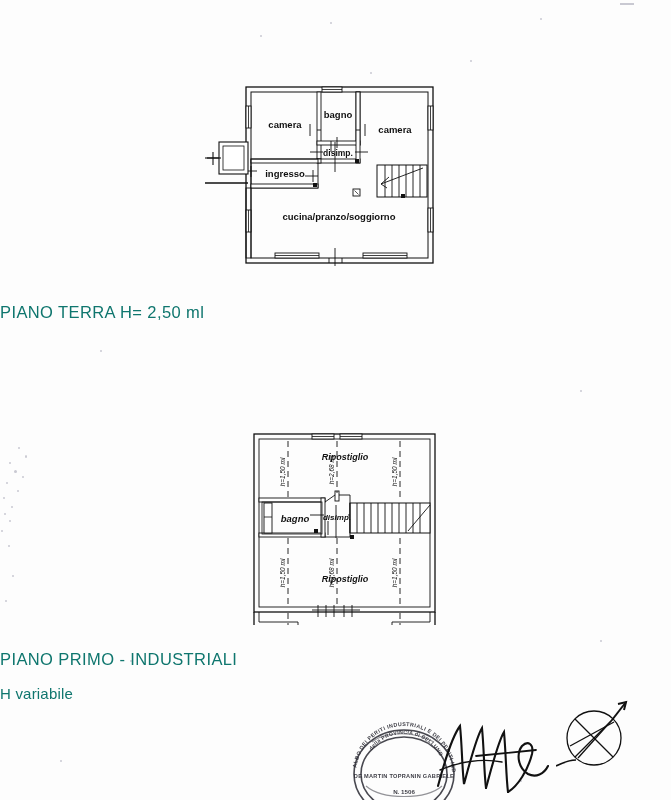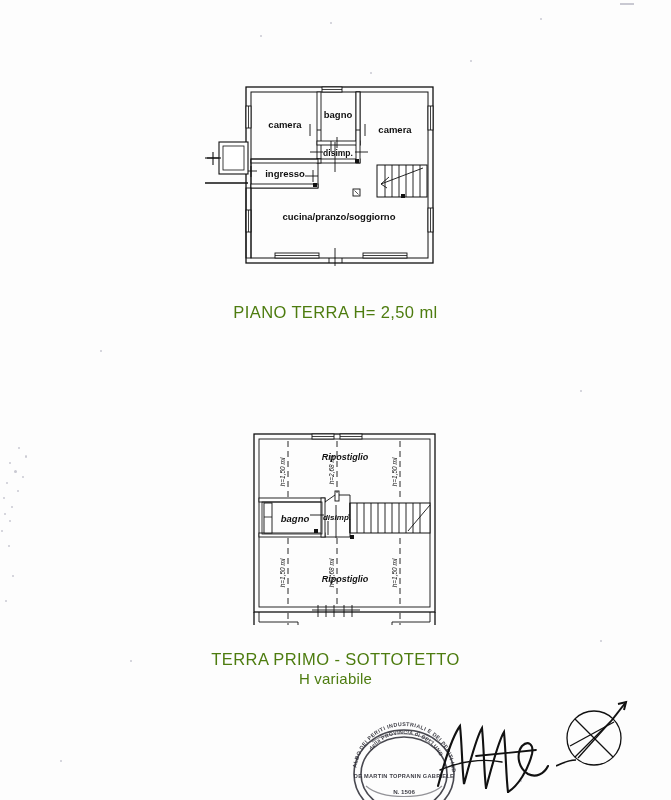--- a/index.html
+++ b/index.html
@@ -34,33 +34,32 @@
   
   .plan {
     position: absolute;
   }
   .plan svg { display: block; }
 
   
   .caption {
     position: absolute;
     width: 671px;
-    text-align: center;
     font-family: "Liberation Sans", sans-serif;
-    color: #4d7c0f;
+    color: #0f766e;
   }
   .caption .line1 {
     font-size: 16.5px;
     letter-spacing: 0.4px;
     white-space: nowrap;
   }
   .caption .line2 {
     font-size: 15px;
     letter-spacing: 0.2px;
-    margin-top: 1px;
+    margin-top: 16px;
     white-space: nowrap;
   }
 
   
   .stamp {
     position: absolute;
     left: 342px;
     top: 712px;
     width: 125px;
     height: 88px;
@@ -330,21 +329,21 @@
         <text transform="translate(94,45) rotate(-90)">h=2,68 ml</text>
         <text transform="translate(157,47) rotate(-90)">h=1,50 ml</text>
         <text transform="translate(45,148) rotate(-90)">h=1,50 ml</text>
         <text transform="translate(94,148) rotate(-90)">h=2,68 ml</text>
         <text transform="translate(157,148) rotate(-90)">h=1,50 ml</text>
       </g>
     </svg>
   </div>
 
   <div class="caption" style="top:650px;">
-    <div class="line1">TERRA PRIMO - SOTTOTETTO</div>
+    <div class="line1">PIANO PRIMO - INDUSTRIALI</div>
     <div class="line2">H variabile</div>
   </div>
 
   <div class="stamp">
     <svg width="125" height="88" viewBox="0 0 125 88" xmlns="http://www.w3.org/2000/svg">
       <defs>
         <path id="arcOuter" d="M 14 62 A 48 48 0 0 1 110 62"></path>
         <path id="arcInner" d="M 22 62 A 40 40 0 0 1 102 62"></path>
         <path id="arcBot" d="M 20 58 A 42 42 0 0 0 104 58"></path>
       </defs>

